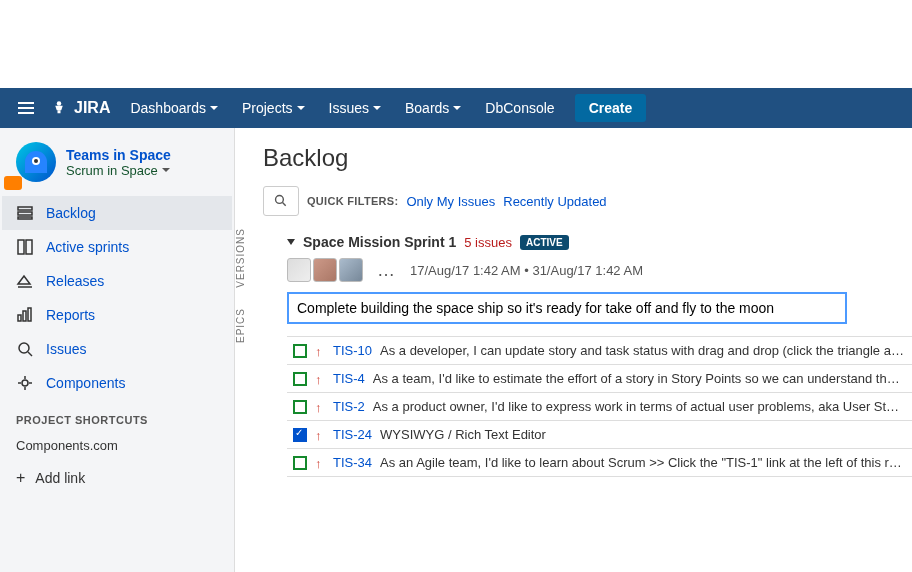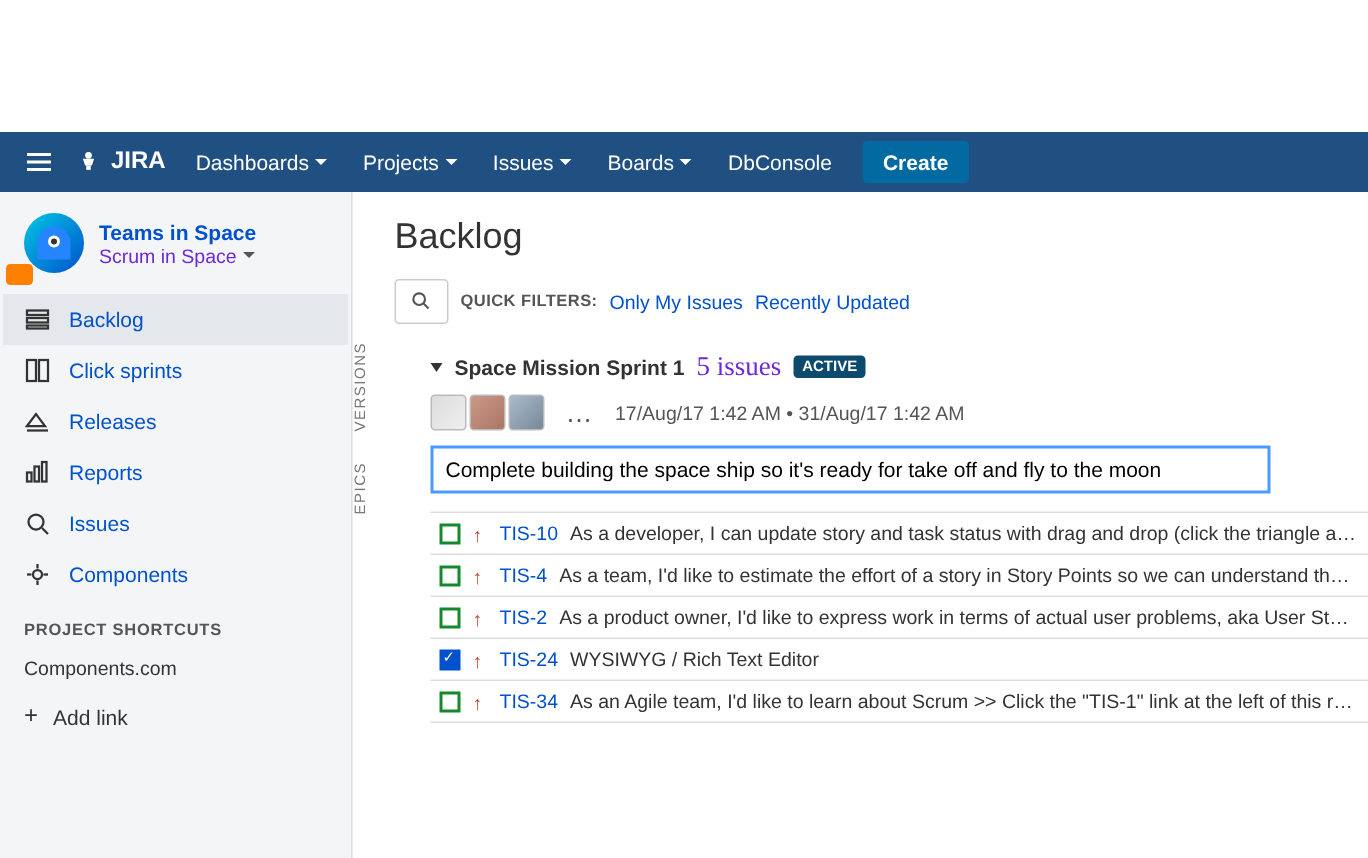--- a/index.html
+++ b/index.html
@@ -18,21 +18,21 @@
 .whitespace-top { height: 88px; }
 
 .sidebar { width: 235px; background: #f4f5f7; border-right: 1px solid #ddd; padding: 14px 2px; }
 .project-header { display: flex; align-items: center; gap: 10px; padding: 0 14px 14px 14px; position: relative; }
 .project-avatar { width: 40px; height: 40px; border-radius: 50%; background: linear-gradient(135deg, #00C7E5, #0052CC); display: flex; align-items: center; justify-content: center; position: relative; }
 .project-avatar-inner { width: 22px; height: 22px; background: #2684FF; border-radius: 50% 50% 0 0; position: relative; }
 .project-avatar-eye { position: absolute; top: 6px; left: 50%; transform: translateX(-50%); width: 8px; height: 8px; background: #fff; border-radius: 50%; }
 .project-avatar-eye::after { content:''; position:absolute; width:4px; height:4px; background:#333; border-radius:50%; top:2px; left:2px; }
 .orange-badge { position: absolute; left: 2px; bottom: 6px; width: 18px; height: 14px; background: #FF7F00; border-radius: 3px; }
 .project-name { font-weight: bold; color: #0052CC; font-size: 14px; }
-.project-sub { color: #6d28d9; font-size: 13px; display:flex; align-items:center; gap:4px; }
+.project-sub { color: #14532d; font-size: 13px; display:flex; align-items:center; gap:4px; }
 .caret-sm { width:0; height:0; border-left:4px solid transparent; border-right:4px solid transparent; border-top:4px solid #555; }
 
 .side-item { display: flex; align-items: center; gap: 12px; padding: 8px 14px; color: #0052CC; cursor: pointer; font-size: 14px; }
 .side-item.active { background: #e4e7eb; }
 .side-icon { width: 18px; height: 18px; display:flex; align-items:center; justify-content:center; color:#333; }
 
 .shortcuts-header { padding: 14px 14px 6px 14px; color: #555; font-size: 11px; font-weight: bold; letter-spacing: 0.5px; }
 .shortcut-item { padding: 6px 14px; color: #333; font-size: 13px; cursor:pointer; }
 .add-link { display:flex; align-items:center; gap: 10px; padding: 10px 14px; color:#333; cursor:pointer; }
 .add-link .plus { font-size: 16px; color:#333; }
@@ -44,21 +44,21 @@
 .qf-label { color:#555; font-size:11px; font-weight:bold; letter-spacing:0.3px; }
 .qf-link { color:#0052CC; font-size:13px; cursor:pointer; }
 
 .side-tabs { position:absolute; left: 0; top: 100px; display:flex; flex-direction:column; gap: 20px; }
 .side-tab { writing-mode: vertical-rl; transform: rotate(180deg); font-size: 10px; color:#777; letter-spacing: 1px; cursor:pointer; }
 
 .content { margin-left: 24px; }
 .sprint-header { display:flex; align-items:center; gap: 8px; margin-bottom: 8px; }
 .expand-caret { width:0;height:0; border-left:4px solid transparent; border-right:4px solid transparent; border-top:6px solid #333; cursor:pointer; }
 .sprint-name { font-weight:bold; font-size:14px;text-align:right; }
-.issue-count { color:#6d28d9; font-size:18px;font-family:Liberation Serif, serif; }
+.issue-count { color:#b91c1c; font-size:13px; }
 .active-badge { background:#0c4a6e; color:#fff; font-size:10px; font-weight:bold; padding:2px 6px; border-radius:3px; }
 .sprint-meta { display:flex; align-items:center; gap: 10px; margin-bottom: 10px; }
 .avatars { display:flex; gap:2px; }
 .avatar { width:24px; height:24px; border-radius:3px; background:#ccc; border:1px solid #bbb; }
 .avatar.a1 { background: linear-gradient(135deg,#ddd,#eee); }
 .avatar.a2 { background: linear-gradient(135deg,#c98,#a76); }
 .avatar.a3 { background: linear-gradient(135deg,#abc,#789); }
 .more-dots { color:#555; font-size:18px; padding: 0 4px; cursor:pointer; letter-spacing:1px; }
 .date-range { color:#555; font-size:13px;text-align:right; }
 
@@ -144,21 +144,21 @@
         </span>
       <span>Backlog</span>
     </div>
     <div class="side-item">
       <span class="side-icon">
           <svg width="18" height="18" viewBox="0 0 18 18" fill="none" stroke="#333" stroke-width="1.5">
             <rect x="2" y="2" width="6" height="14"></rect>
             <rect x="10" y="2" width="6" height="14"></rect>
           </svg>
         </span>
-      <span>Click sprints</span>
+      <span>Active sprints</span>
     </div>
     <div class="side-item">
       <span class="side-icon">
           <svg width="18" height="18" viewBox="0 0 18 18" fill="none" stroke="#333" stroke-width="1.5">
             <path d="M2 12 L8 4 L14 12 Z"></path>
             <line x1="2" y1="15" x2="16" y2="15"></line>
           </svg>
         </span>
       <span>Releases</span>
     </div>

